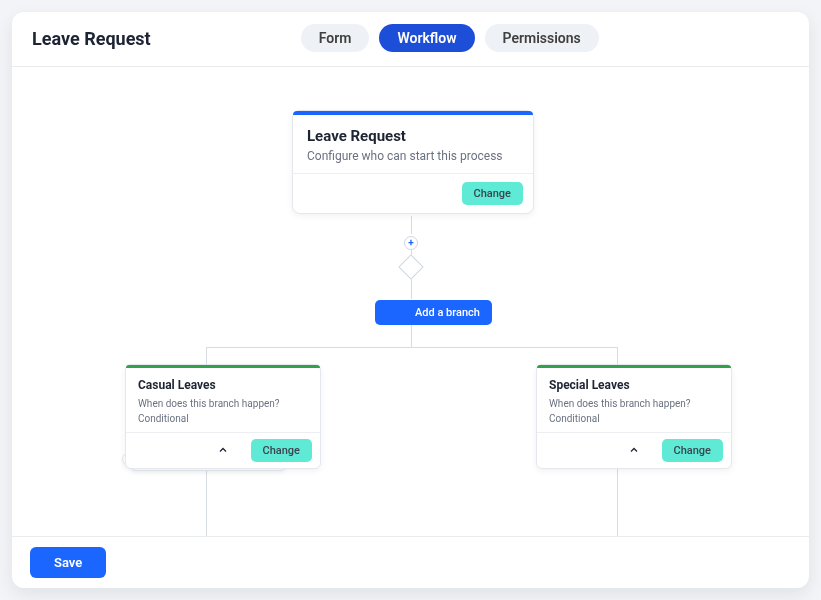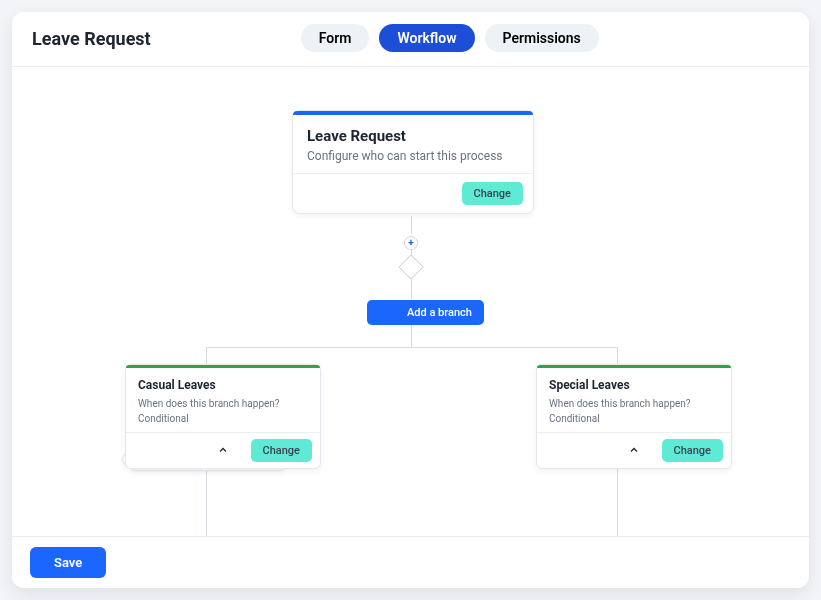--- a/index.html
+++ b/index.html
@@ -10,21 +10,21 @@
     display: flex; flex-direction: column; overflow: hidden;
   }
   .header {
     display: flex; align-items: center; padding: 12px 20px 14px 20px;
     border-bottom: 1px solid #eaecef;
   }
   .page-title { font-size: 18px; font-weight: 700; color: #1d2433; flex: none; }
   .tabs { display: flex; gap: 10px; margin-left: 150px; }
   .tab {
     padding: 6px 18px; border-radius: 18px; font-size: 14px; font-weight: 600;
-    color: #000000; background: #eef1f5; border: none; cursor: pointer;
+    color: #404040; background: #eef1f5; border: none; cursor: pointer;
   }
   .tab.active { background: #1d4ed8; color: #fff; }
   .canvas {
     flex: 1; position: relative; overflow: hidden;
   }
   
   .node-card {
     position: absolute; background: #fff; border: 1px solid #e4e7ec; border-radius: 8px;
     box-shadow: 0 2px 6px rgba(16,24,40,0.06);
   }
@@ -126,21 +126,21 @@
         <button class="btn-muted">Change</button>
       </div>
     </div>
 
     <div class="plus-dot" style="left:392px; top:169px;">
       <span>+</span>
     </div>
 
     <div class="diamond" style="left:390px; top:191px;"></div>
 
-    <button class="btn-primary-sm" style="position:absolute; left:355px; top:233px;padding-left:40px;">Add a branch</button>
+    <button class="btn-primary-sm" style="position:absolute; left:363px; top:233px;padding-left:40px;">Add a branch</button>
 
     <div class="stack-shadow" style="left:118px; top:392px; width:156px; height:12px;"></div>
     <div class="stack-shadow" style="left:110px; top:386px; width:172px; height:12px;"></div>
 
     <div class="branch-card" style="left:98px; top:297px; width:196px;">
       <div class="accent" style="background: rgb(47, 162, 74);"></div>
       <div class="body">
         <div class="title">Casual Leaves</div>
         <div class="sub">When does this branch happen?</div>
         <div class="sub">Conditional</div>

